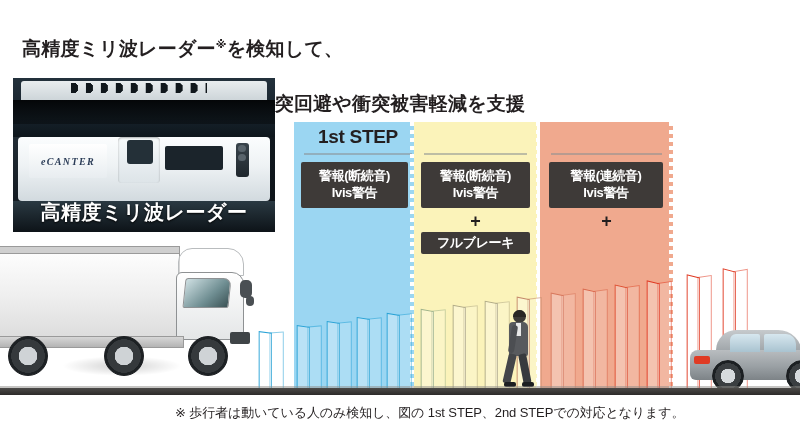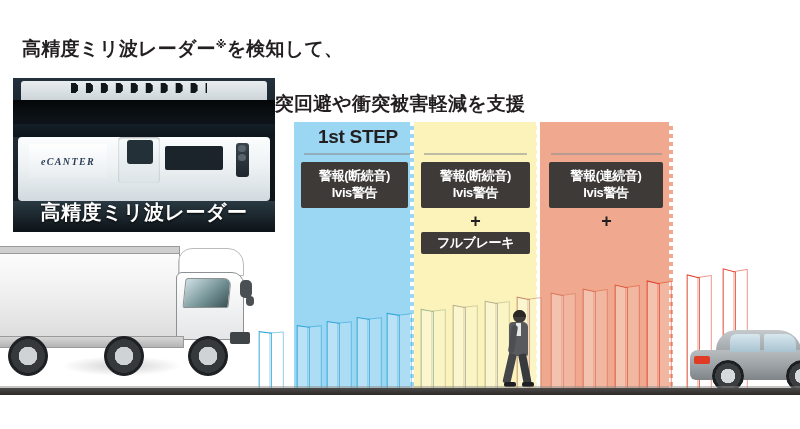--- a/index.html
+++ b/index.html
@@ -360,14 +360,15 @@
       <div class="cglass2"></div>
       <div class="ctail"></div>
       <div class="cwheel cw1"></div>
       <div class="cwheel cw2"></div>
     </div>
 
     <div class="road-hi"></div>
     <div class="road"></div>
   </div>
 
+  <div class="footnote">※ 歩行者は動いている人のみ検知し、図の 1st STEP、2nd STEPでの対応となります。</div>
 
 </div>
 
 </body></html>

